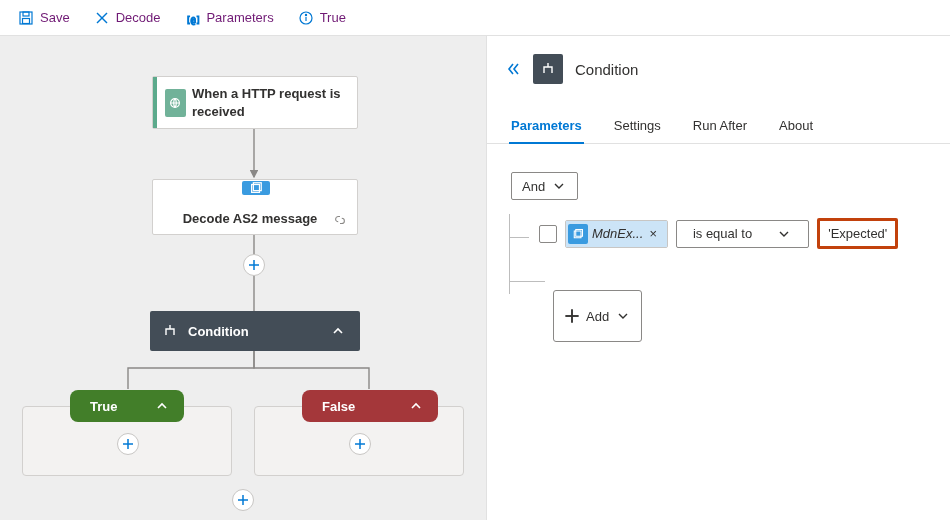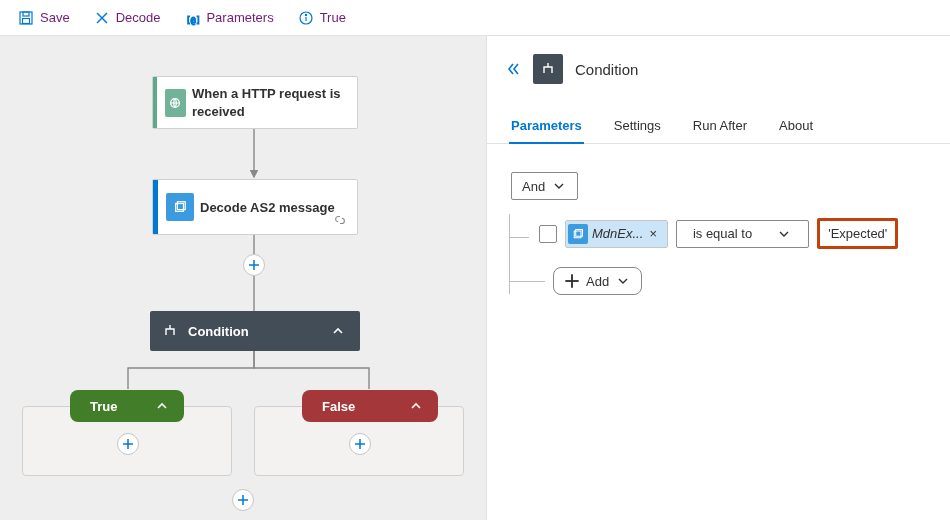--- a/index.html
+++ b/index.html
@@ -10,32 +10,32 @@
   .toolbar { height:36px; border-bottom:1px solid #e1e1e1; display:flex; align-items:center; padding:0 8px; gap:4px; }
   .tool-btn { display:flex; align-items:center; gap:6px; padding:4px 10px; color:#701a75; cursor:pointer; }
   .tool-btn svg { width:16px; height:16px; }
   svg.icon { width:16px; height:16px; }
 
   .main { display:flex; height:484px; }
   .canvas-wrap { flex:0 0 486px; background:#eeeeee; position:relative; }
   .panel { flex:1; border-left:1px solid #e1e1e1; position:relative; background:#fff; }
 
   
-  .step-card { position:absolute; background:#fff; border:1px solid #d2d0ce; border-radius:2px; display:flex; align-items:center; }
+  .step-card { position:absolute; background:#fff; border:1px solid #d2d0ce; border-radius:2px; display:flex; align-items:center;justify-content:flex-end; }
   .stripe { width:5px; align-self:stretch; }
   .step-icon-box { width:28px; height:28px; margin:8px 6px 8px 8px; display:flex; align-items:center; justify-content:center; border-radius:2px; color:#fff; }
   .step-txt { padding:8px 10px 8px 0; }
 
   
   #c-http { left:152px; top:40px; width:206px; }
   #c-http .stripe{ background:#5caa8c; }
   #c-http .step-icon-box{ background:#71b299; }
   #c-http .step-txt{ line-height:1.35; font-weight:600; }
 
-  #c-decode { left:152px; top:143px; width:206px; height:56px; }
+  #c-decode { left:152px; top:143px; width:206px; height:56px;flex-direction:column; }
   #c-decode .stripe{ background:#0078d4; }
   #c-decode .step-icon-box{ background:#3a9be0; }
   #c-decode .subrow{ position:absolute; bottom:4px; right:10px; color:#8a8886; }
 
   .plus-round { position:absolute; width:22px; height:22px; border:1px solid #c8c6c4; border-radius:11px; background:#fff; display:flex; align-items:center; justify-content:center; }
   .plus-round svg{ width:12px;height:12px; color:#0078d4; }
 
   
   #c-cond { position:absolute; left:150px; top:275px; width:210px; height:40px; background:#434d57; border-radius:2px; display:flex; align-items:center; color:#fff; }
   #c-cond .cond-icon { width:16px; height:16px; margin:0 10px 0 12px; }
@@ -71,21 +71,21 @@
   .tree-h1{ position:absolute; left:22px; top:201px; height:1px; width:20px; background:#bdbdbd; }
   .tree-h2{ position:absolute; left:22px; top:245px; height:1px; width:36px; background:#bdbdbd; }
 
   .chk{ width:18px; height:18px; border:1px solid #8a8886; border-radius:2px; }
   .token{ display:flex; align-items:center; gap:6px; border:1px solid #c8c6c4; border-radius:2px; background:#f3f2f1;font-style:italic; }
   .token-inner{ display:flex; align-items:center; background:#cce4f7; height:26px; padding:0 4px 0 2px; }
   .token-inner .ticon{ width:20px;height:20px; background:#3a9be0; display:flex;align-items:center;justify-content:center; color:#fff;border-radius:2px;margin-right:4px; }
   .token-x{ padding:0 6px; cursor:pointer; }
   .op-sel{ display:flex; align-items:center; gap:24px; border:1px solid #8a8886; padding:5px 16px; border-radius:2px; cursor:pointer; }
   .val-box{ border:3px solid #c2410c; padding:5px 8px; border-radius:2px; }
-  .add-btn{ display:inline-flex; align-items:center; gap:6px; border:1px solid #8a8886; padding:5px 10px; border-radius:8px; cursor:pointer; }
+  .add-btn{ display:inline-flex; align-items:center; gap:6px; border:1px solid #8a8886; padding:17px 10px; border-radius:3px; cursor:pointer;margin-top:23px; }
 
   
   .wires{ position:absolute; left:0; top:0; }
 </style>
 </head>
 <body>
 
 <div class="toolbar">
   <div class="tool-btn">
     <svg class="icon" viewBox="0 0 16 16" fill="none" stroke="#0078d4" stroke-width="1.2">

